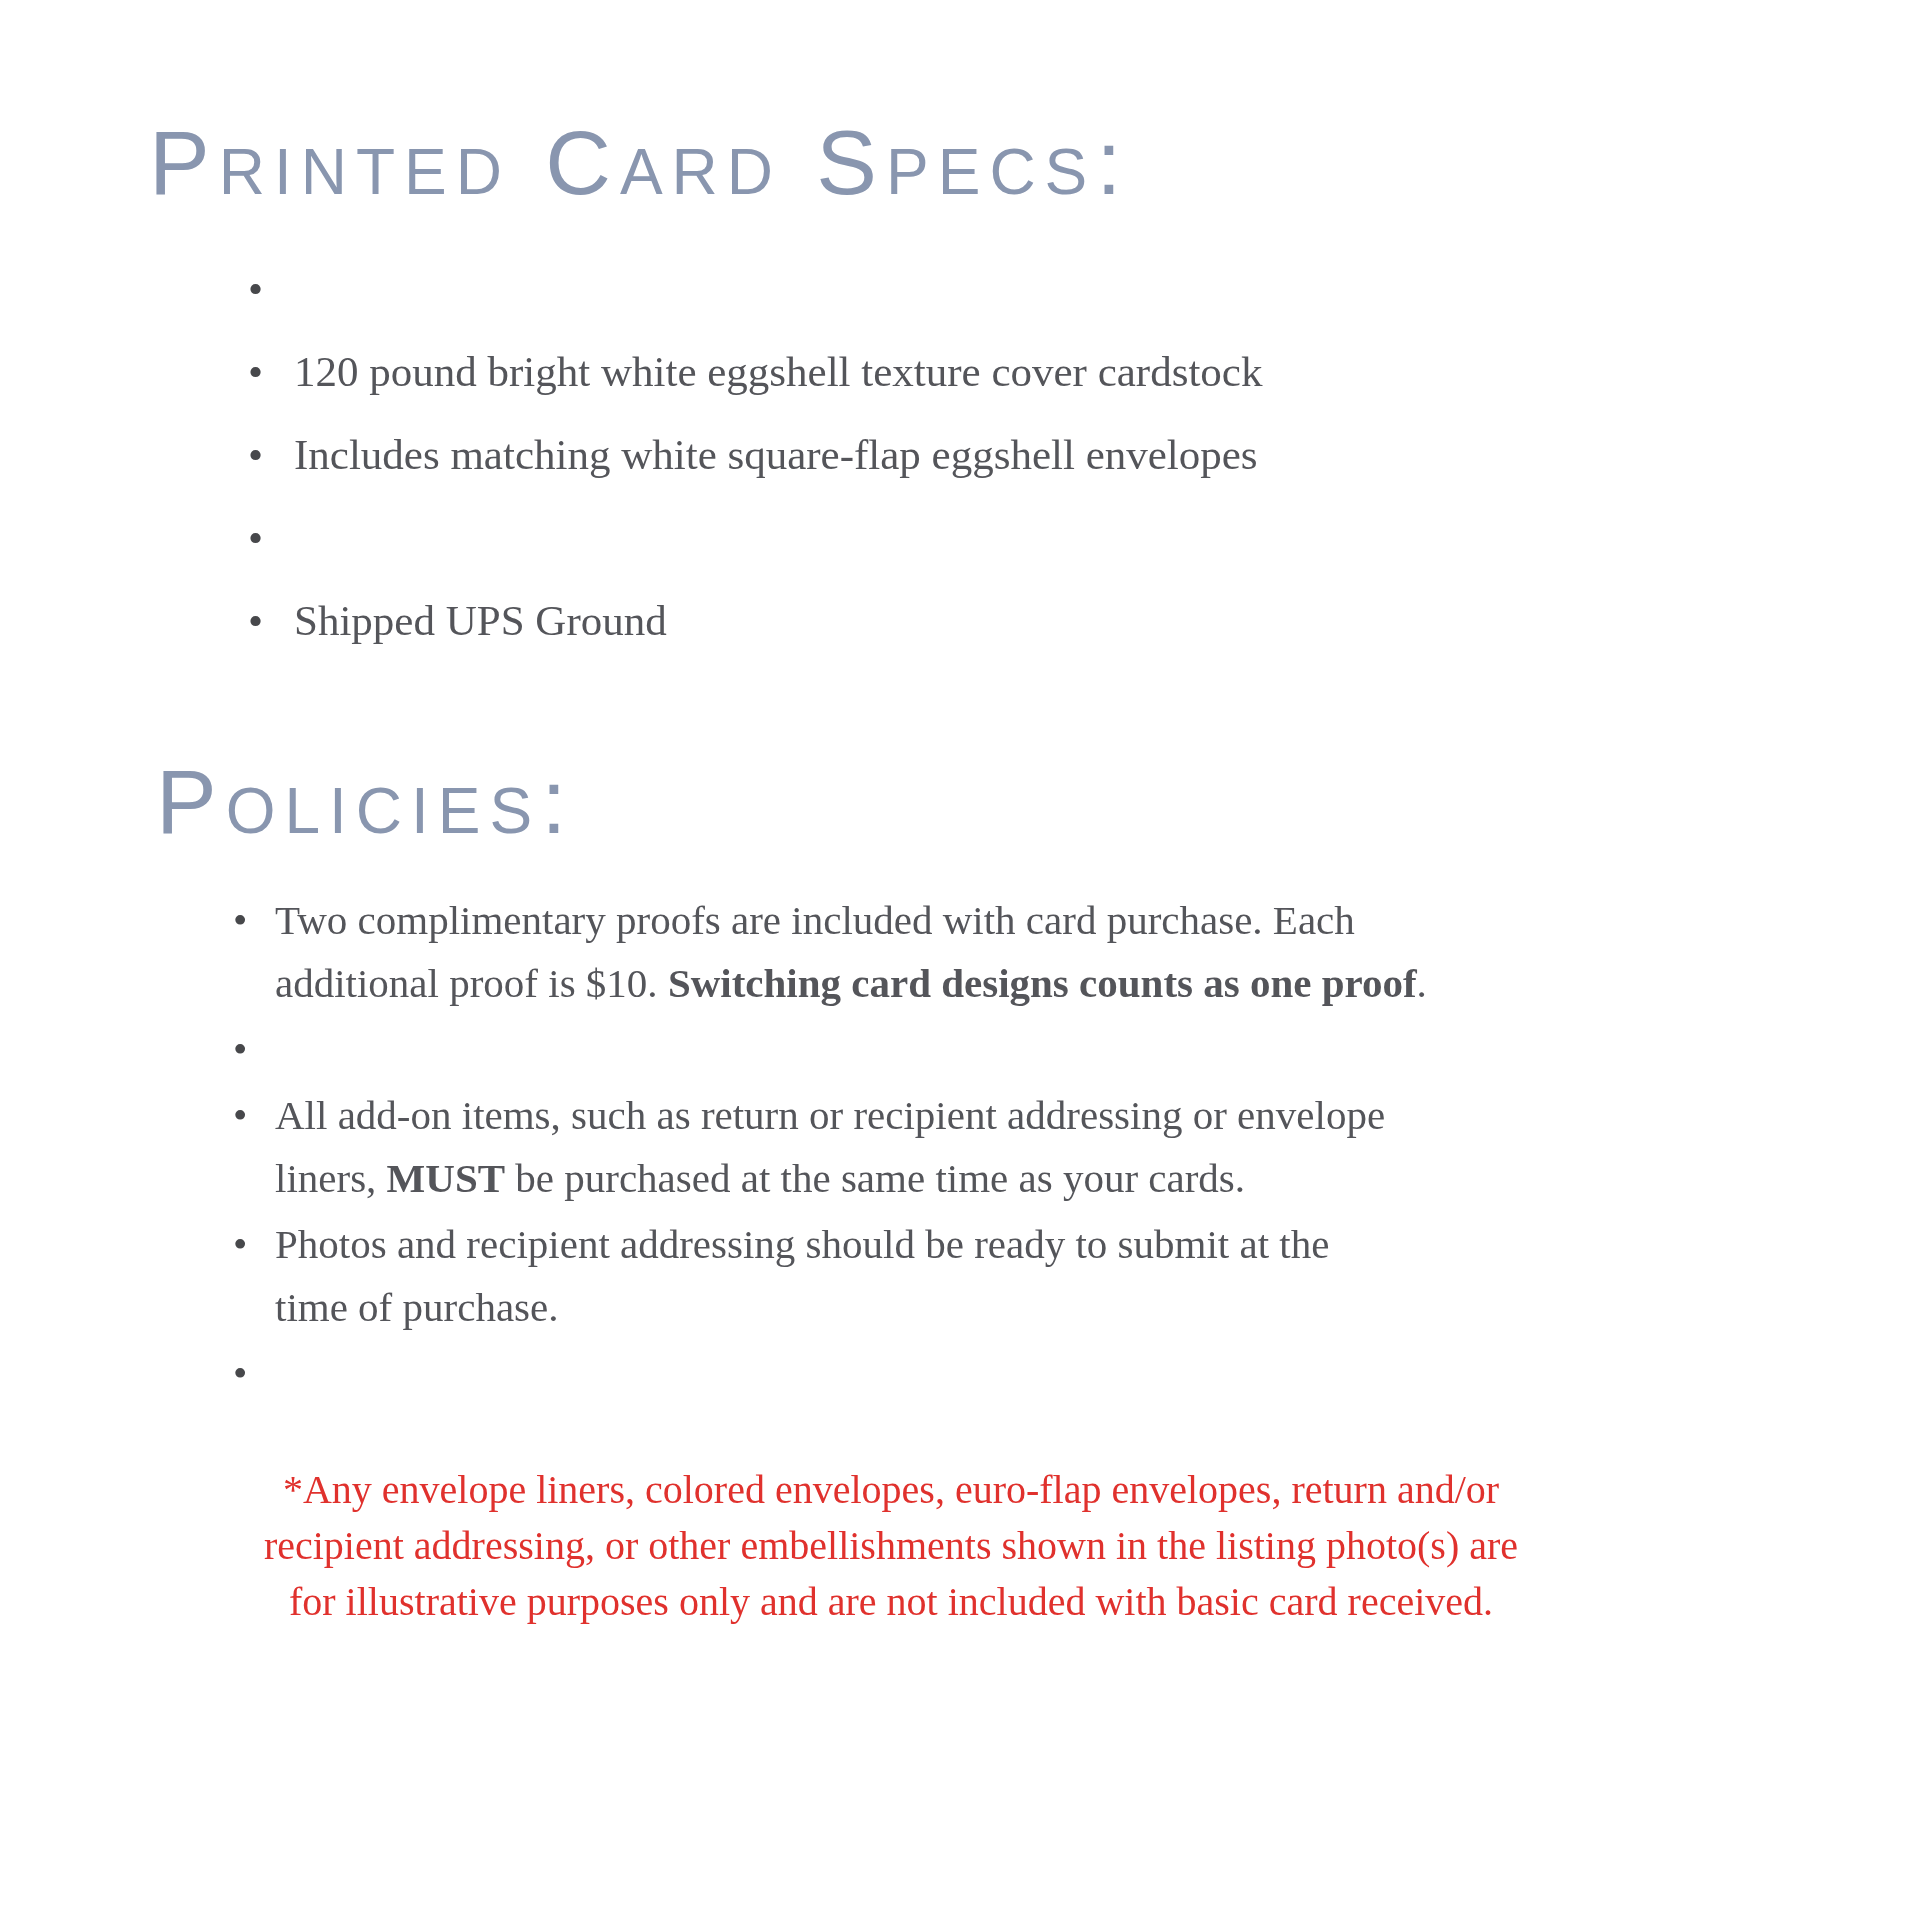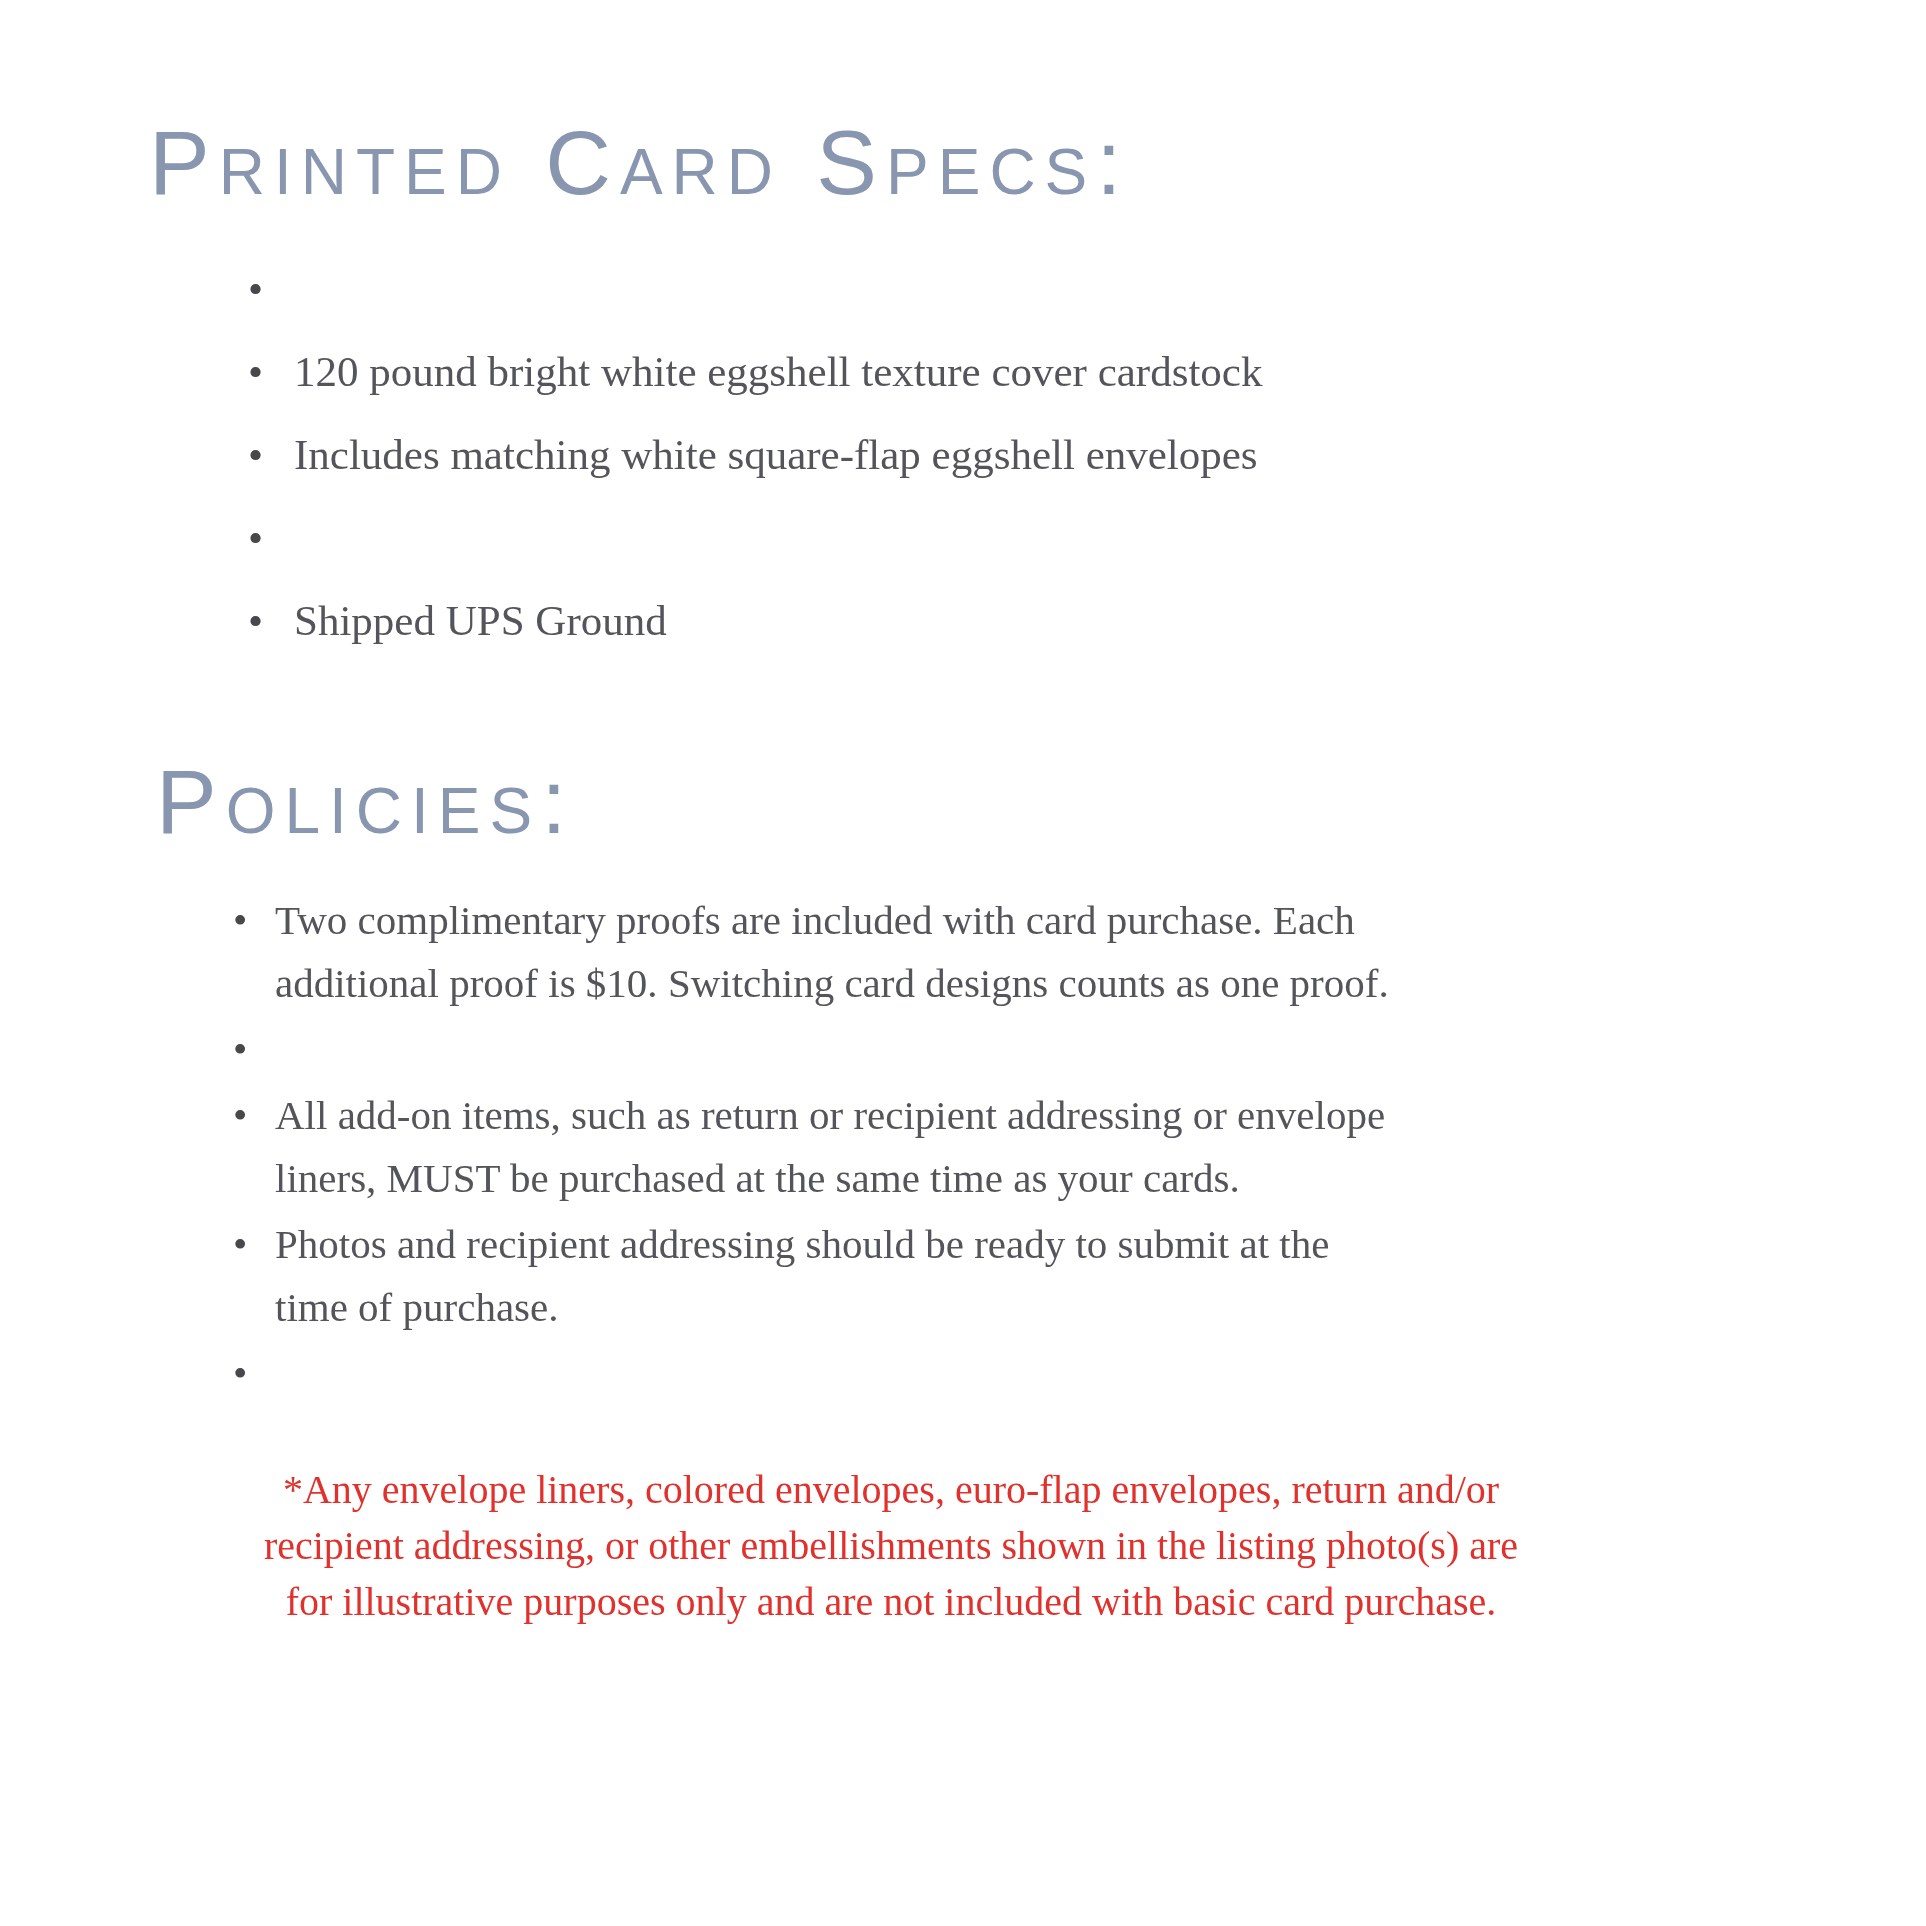--- a/index.html
+++ b/index.html
@@ -64,21 +64,21 @@
   .bullet-dot {
     flex: none;
     width: 46px;
     color: #47484B;
   }
   ul.policies-list .bullet-dot { width: 42px; }
   .item-text {
     white-space: pre-wrap;
     max-width: 1317px;
   }
-  .item-text .seg-bold { font-weight: normal; }
+  .item-text .seg-bold { font-weight: bold; }
   .footnote {
     margin: 57px auto 0 auto;
     width: 1762px;
     text-align: center;
     white-space: pre-line;
     font-size: 40px;
     line-height: 56px;
     color: var(--accent-red);
   }
 </style>
@@ -131,16 +131,16 @@
         <span class="item-text"><span class="seg">Photos and recipient addressing should be ready to submit at the
 time of purchase.</span></span>
       </li>
       <li>
         <span class="bullet-dot">•</span>
       </li>
     </ul>
 
   <p class="footnote">*Any envelope liners, colored envelopes, euro-flap envelopes, return and/or
 recipient addressing, or other embellishments shown in the listing photo(s) are
-for illustrative purposes only and are not included with basic card purchase.</p>
+for illustrative purposes only and are not included with basic card received.</p>
 
 </div>
 
 
 </body></html>

